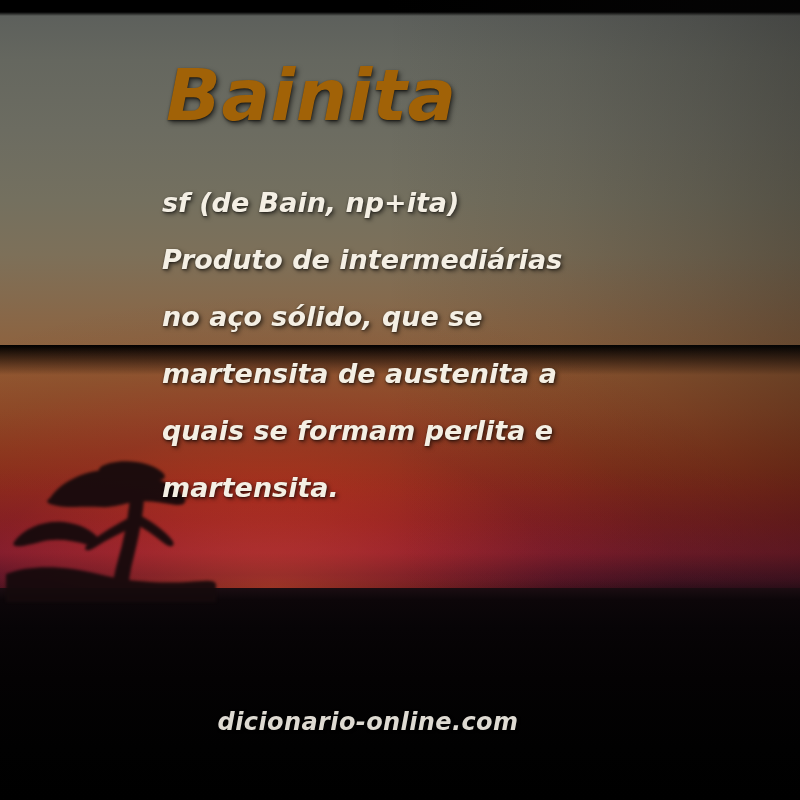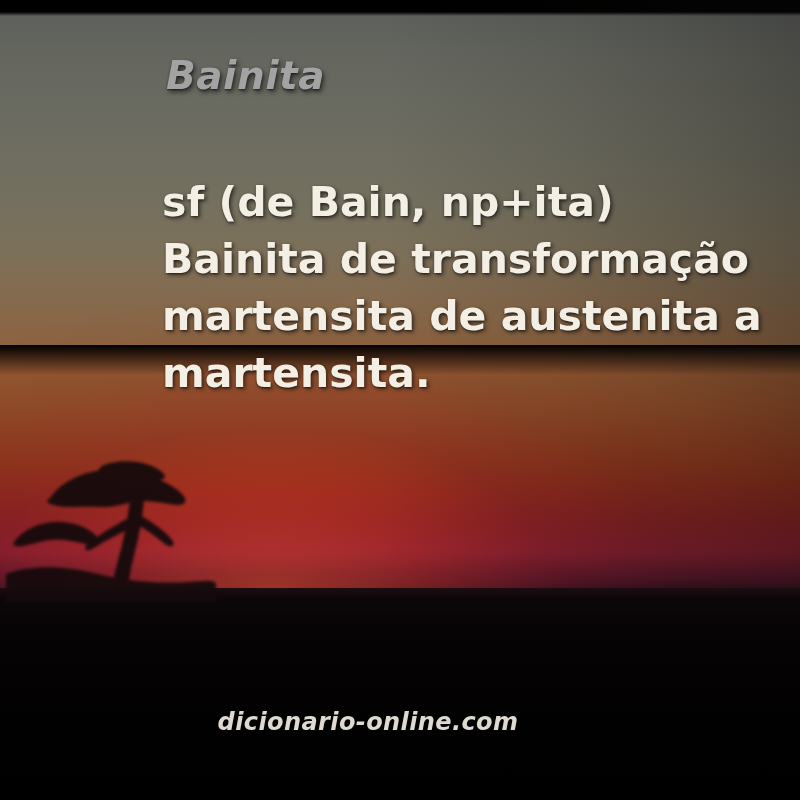--- a/index.html
+++ b/index.html
@@ -122,37 +122,38 @@
     top: 0;
     width: 800px;
     height: 800px;
   }
 
   #title {
     position: absolute;
     left: 166px;
     top: 53px;
     font-family: "DejaVu Sans", sans-serif;
-    font-size: 39px;
+    font-size: 72px;
     font-weight: bold;
     font-style: italic;
     letter-spacing: 0.5px;
-    color: #a3a3a3;
+    color: #a16207;
     text-shadow: 2px 3px 5px rgba(0,0,0,0.55), 0 1px 2px rgba(0,0,0,0.5);
     white-space: nowrap;
   }
 
   #definition {
     position: absolute;
     left: 162px;
     top: 174px;
     width: 520px;
     font-family: "DejaVu Sans", sans-serif;
-    font-size: 41px;
+    font-size: 27px;
     font-weight: bold;
+    font-style: italic;
     line-height: 57px;
     color: #f4efe4;
     text-shadow: 2px 2px 4px rgba(0,0,0,0.55), 0 1px 2px rgba(0,0,0,0.45);
   }
   #definition .dline {
     display: block;
     white-space: nowrap;
   }
 
   #watermark {
@@ -207,21 +208,23 @@
                C196 149, 208 147, 210 152 L210 170 L0 170 Z"></path>
     </g>
   </svg>
 
   <div id="text-block">
 
     <div id="title">Bainita</div>
 
     <div id="definition">
       <span class="dline">sf (de Bain, np+ita)</span>
-      <span class="dline">Bainita de transformação</span>
+      <span class="dline">Produto de intermediárias</span>
+      <span class="dline">no aço sólido, que se</span>
       <span class="dline">martensita de austenita a</span>
+      <span class="dline">quais se formam perlita e</span>
       <span class="dline">martensita.</span>
     </div>
 
     <div id="watermark">dicionario-online.com</div>
 
   </div>
 </div>
 
 </body></html>

